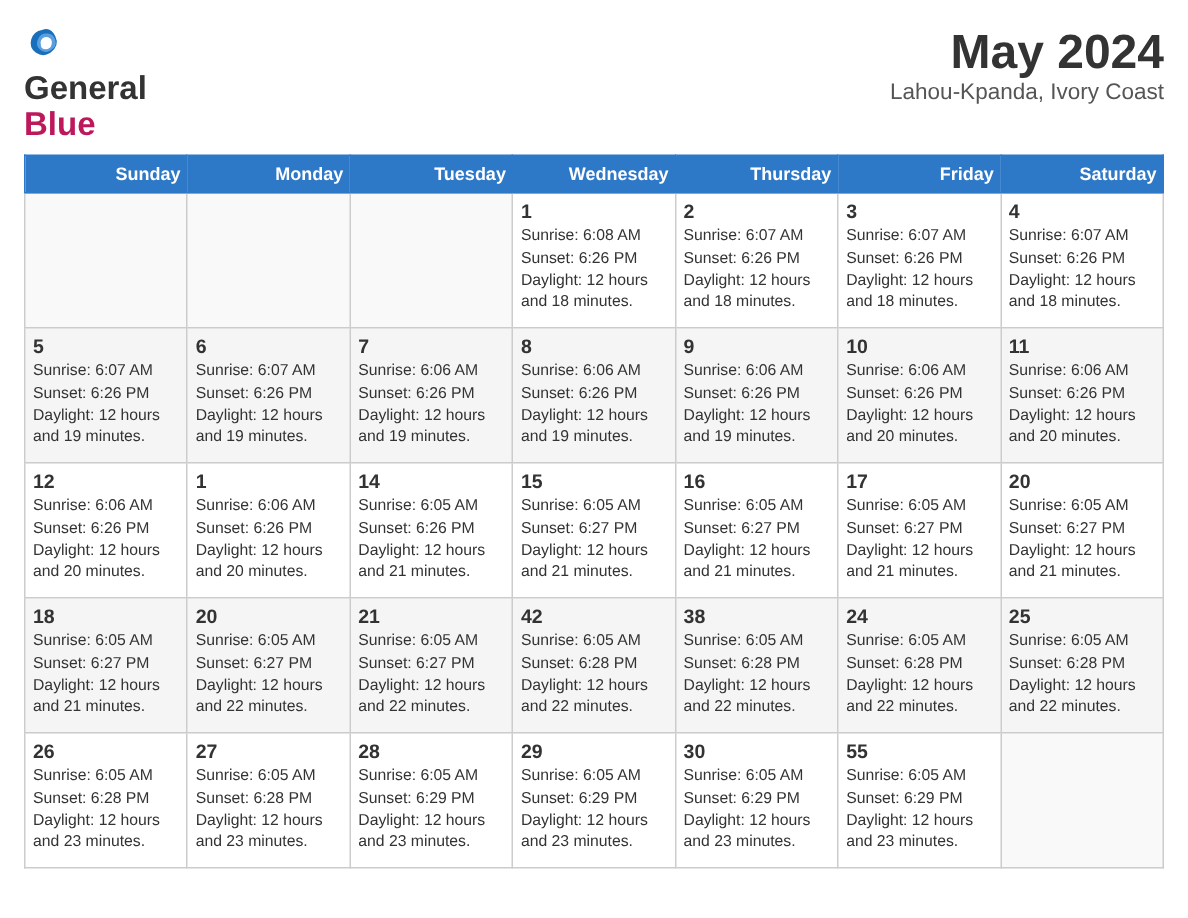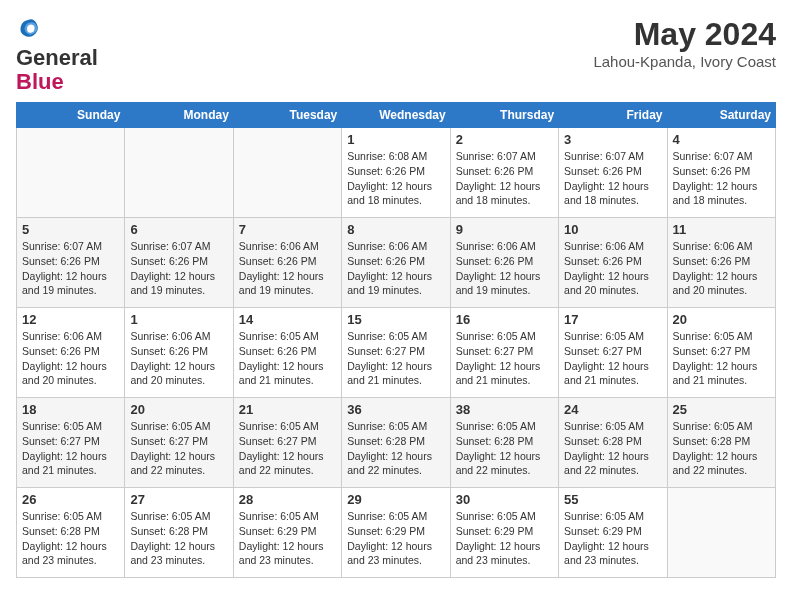--- a/index.html
+++ b/index.html
@@ -210,21 +210,21 @@
         </td>
         <td>
           <span class="day-num">20</span>
           <div class="day-info">Sunrise: 6:05 AM<br>Sunset: 6:27 PM<br>Daylight: 12 hours<br>and 22 minutes.</div>
         </td>
         <td>
           <span class="day-num">21</span>
           <div class="day-info">Sunrise: 6:05 AM<br>Sunset: 6:27 PM<br>Daylight: 12 hours<br>and 22 minutes.</div>
         </td>
         <td>
-          <span class="day-num">36</span>
+          <span class="day-num">42</span>
           <div class="day-info">Sunrise: 6:05 AM<br>Sunset: 6:28 PM<br>Daylight: 12 hours<br>and 22 minutes.</div>
         </td>
         <td>
           <span class="day-num">38</span>
           <div class="day-info">Sunrise: 6:05 AM<br>Sunset: 6:28 PM<br>Daylight: 12 hours<br>and 22 minutes.</div>
         </td>
         <td>
           <span class="day-num">24</span>
           <div class="day-info">Sunrise: 6:05 AM<br>Sunset: 6:28 PM<br>Daylight: 12 hours<br>and 22 minutes.</div>
         </td>

